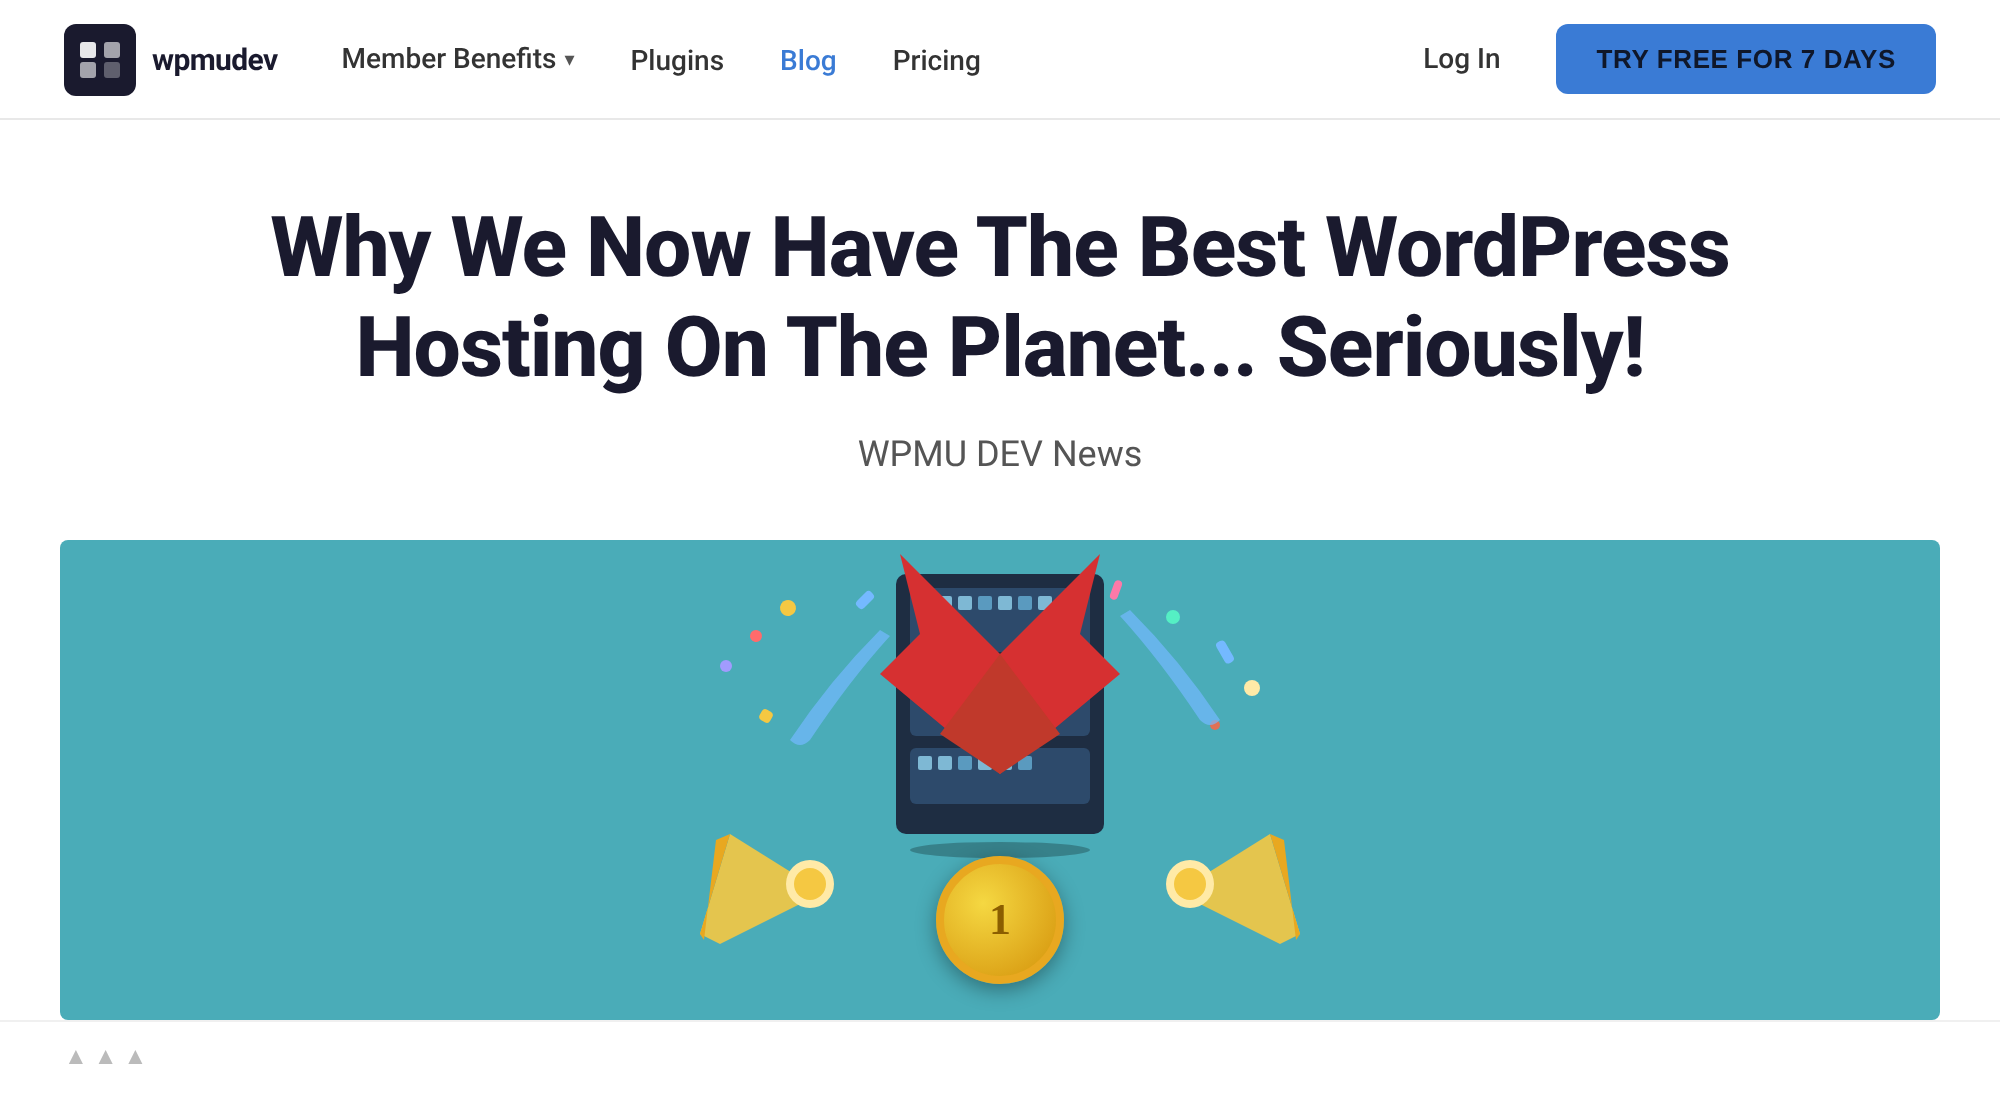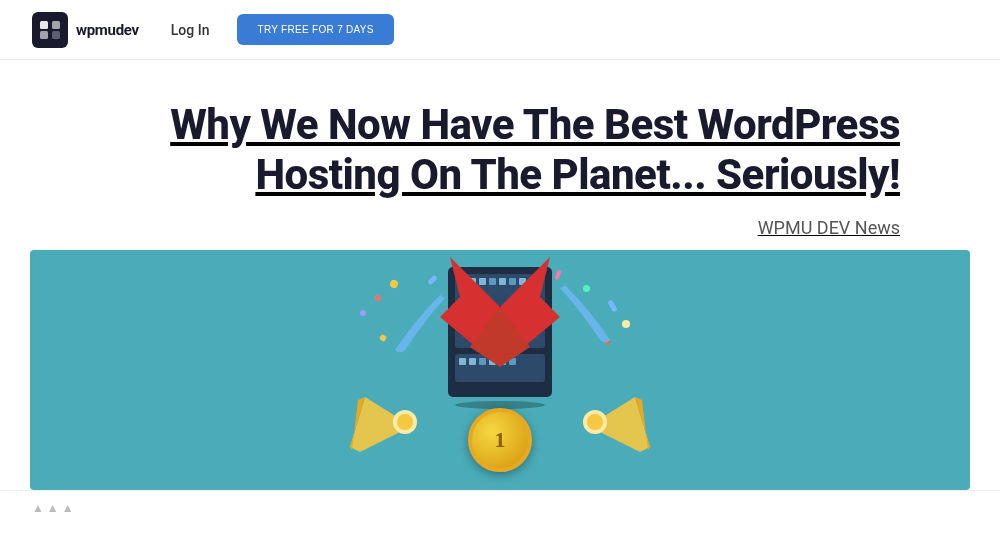--- a/index.html
+++ b/index.html
@@ -67,37 +67,36 @@
       gap: 28px;
     }
     .login-btn {
       font-size: 14px;
       color: #333;
       text-decoration: none;
       font-weight: 500;
     }
     .try-btn {
       background: #3a7bd5;
-      color: #ffffff;
+      color: #0f172a;
       border: none;
       padding: 10px 20px;
       border-radius: 6px;
-      font-size: 10px;
-      font-weight: 400;
+      font-size: 13px;
+      font-weight: 700;
       cursor: pointer;
       letter-spacing: 0.3px;
       text-transform: uppercase;
     }
 
     
     .hero {
-      text-align: right;
-      padding: 40px 100px 12px;
+      text-align: center;
+      padding: 40px 100px 32px;
       background: #fff;
-      text-decoration: underline;
     }
     .hero-title {
       font-size: 42px;
       font-weight: 800;
       color: #1a1a2e;
       line-height: 1.2;
       margin-bottom: 16px;
       letter-spacing: -0.5px;
     }
     .hero-subtitle {
@@ -185,20 +184,43 @@
       <svg width="24" height="22" viewBox="0 0 24 22" fill="none">
         <rect x="2" y="2" width="8" height="8" rx="1.5" fill="white" opacity="0.9"></rect>
         <rect x="14" y="2" width="8" height="8" rx="1.5" fill="white" opacity="0.6"></rect>
         <rect x="2" y="12" width="8" height="8" rx="1.5" fill="white" opacity="0.6"></rect>
         <rect x="14" y="12" width="8" height="8" rx="1.5" fill="white" opacity="0.3"></rect>
       </svg>
     </div>
     <span class="logo-text">wpmudev</span>
   </a>
 
+  <ul class="nav-links">
+    <li>
+      <a href="#" class="member-benefits">
+        <span>Member Benefits</span>
+        <span class="chevron-icon">▾</span>
+      </a>
+    </li>
+    <li>
+      <a href="#">
+        <span>Plugins</span>
+      </a>
+    </li>
+    <li>
+      <a href="#" class="active">
+        <span>Blog</span>
+      </a>
+    </li>
+    <li>
+      <a href="#">
+        <span>Pricing</span>
+      </a>
+    </li>
+  </ul>
 
   <div class="nav-actions">
     <a href="#" class="login-btn">Log In</a>
     <button class="try-btn">TRY FREE FOR 7 DAYS</button>
   </div>
 </nav>
 
 <div class="hero">
   <h1 class="hero-title">Why We Now Have The Best WordPress Hosting On The Planet... Seriously!</h1>
   <p class="hero-subtitle">WPMU DEV News</p>

